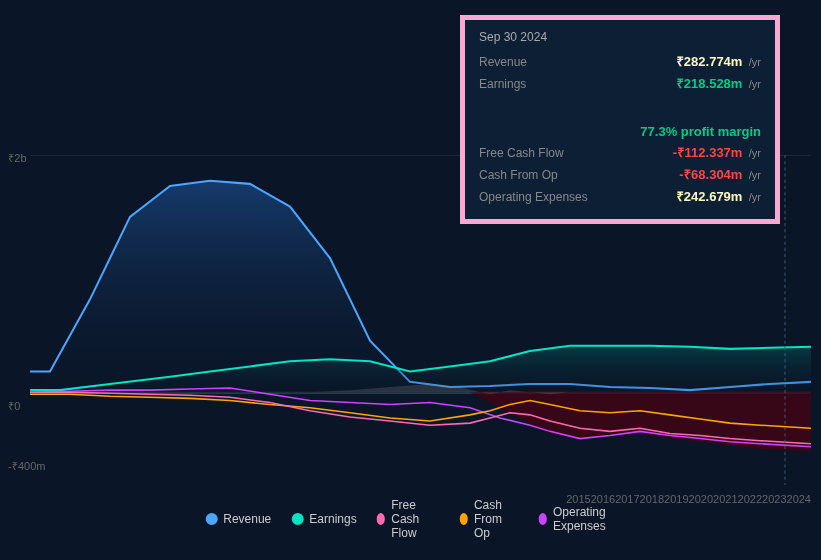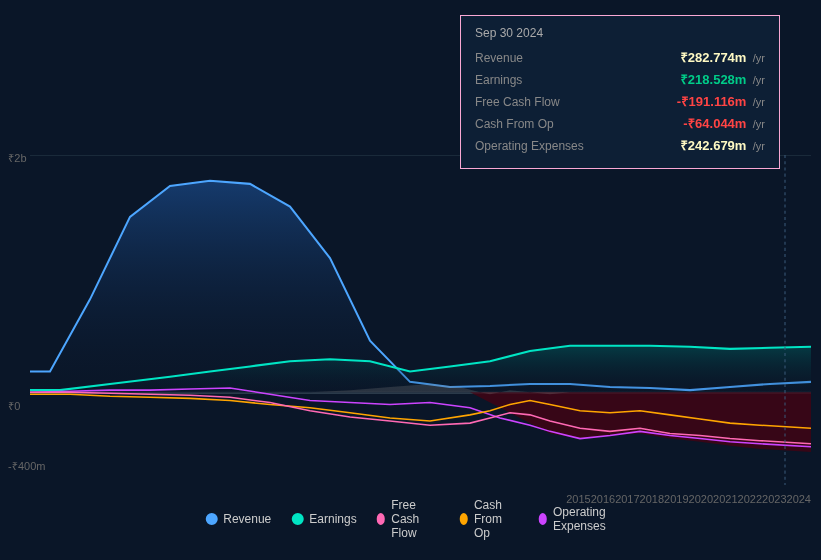--- a/index.html
+++ b/index.html
@@ -18,21 +18,21 @@
       width: 821px;
       height: 560px;
     }
 
     
     .tooltip {
       position: absolute;
       top: 15px;
       left: 460px;
       background: #0d1f35;
-      border: 1px solid #f9a8d4;
+      border: 5px solid #f9a8d4;
       padding: 10px 14px;
       min-width: 320px;
       z-index: 10;
     }
 
     .tooltip-title {
       color: #aaa;
       font-size: 12px;
       margin-bottom: 8px;
     }
@@ -163,30 +163,34 @@
       </span>
     </div>
     <div class="tooltip-row">
       <span class="tooltip-label">Earnings</span>
       <span>
         <span class="tooltip-value color-green">₹218.528m</span>
         <span class="tooltip-unit">/yr</span>
       </span>
     </div>
     <div class="tooltip-row">
+      <span class="tooltip-label"></span>
+      <span class="tooltip-value color-green">77.3% profit margin</span>
+    </div>
+    <div class="tooltip-row">
       <span class="tooltip-label">Free Cash Flow</span>
       <span>
-        <span class="tooltip-value color-red">-₹191.116m</span>
+        <span class="tooltip-value color-red">-₹112.337m</span>
         <span class="tooltip-unit">/yr</span>
       </span>
     </div>
     <div class="tooltip-row">
       <span class="tooltip-label">Cash From Op</span>
       <span>
-        <span class="tooltip-value color-red">-₹64.044m</span>
+        <span class="tooltip-value color-red">-₹68.304m</span>
         <span class="tooltip-unit">/yr</span>
       </span>
     </div>
     <div class="tooltip-row">
       <span class="tooltip-label">Operating Expenses</span>
       <span>
         <span class="tooltip-value color-cyan">₹242.679m</span>
         <span class="tooltip-unit">/yr</span>
       </span>
     </div>

